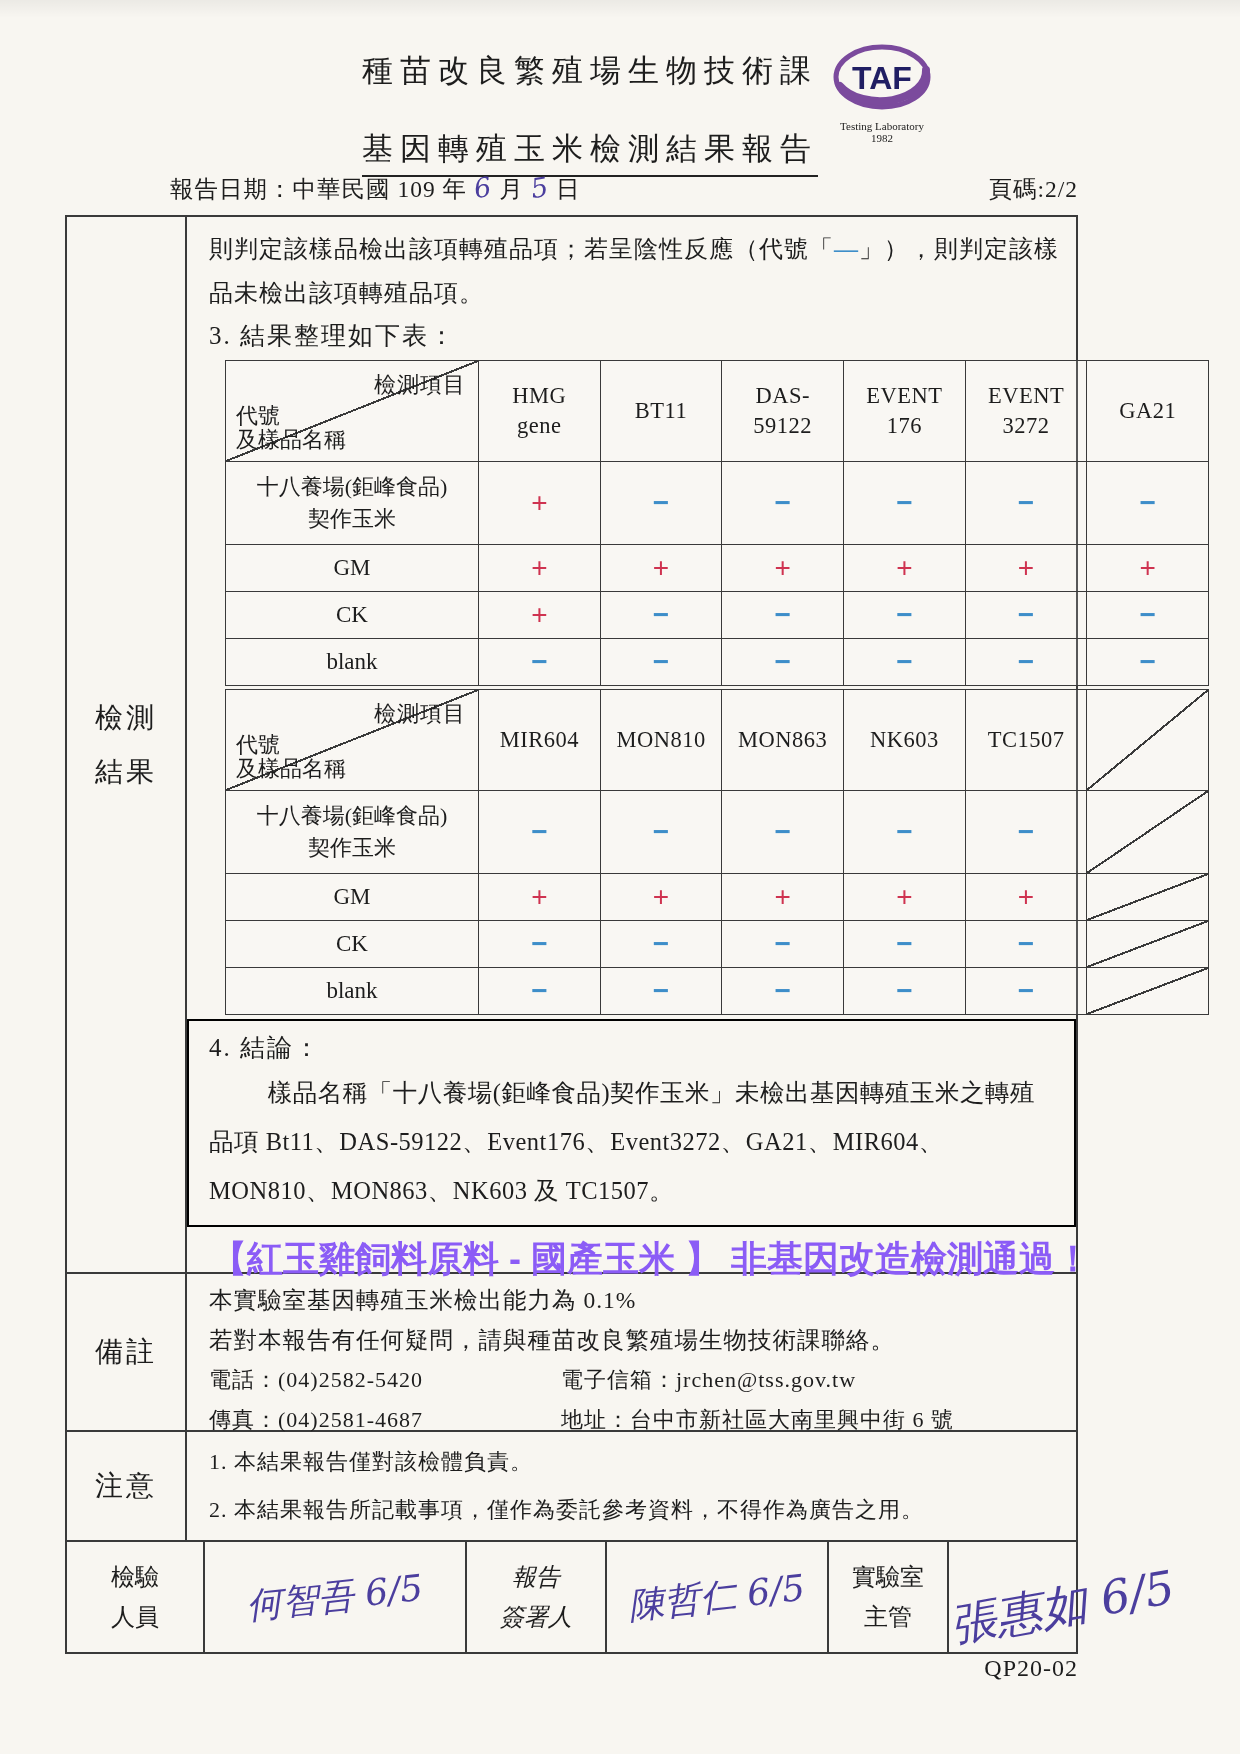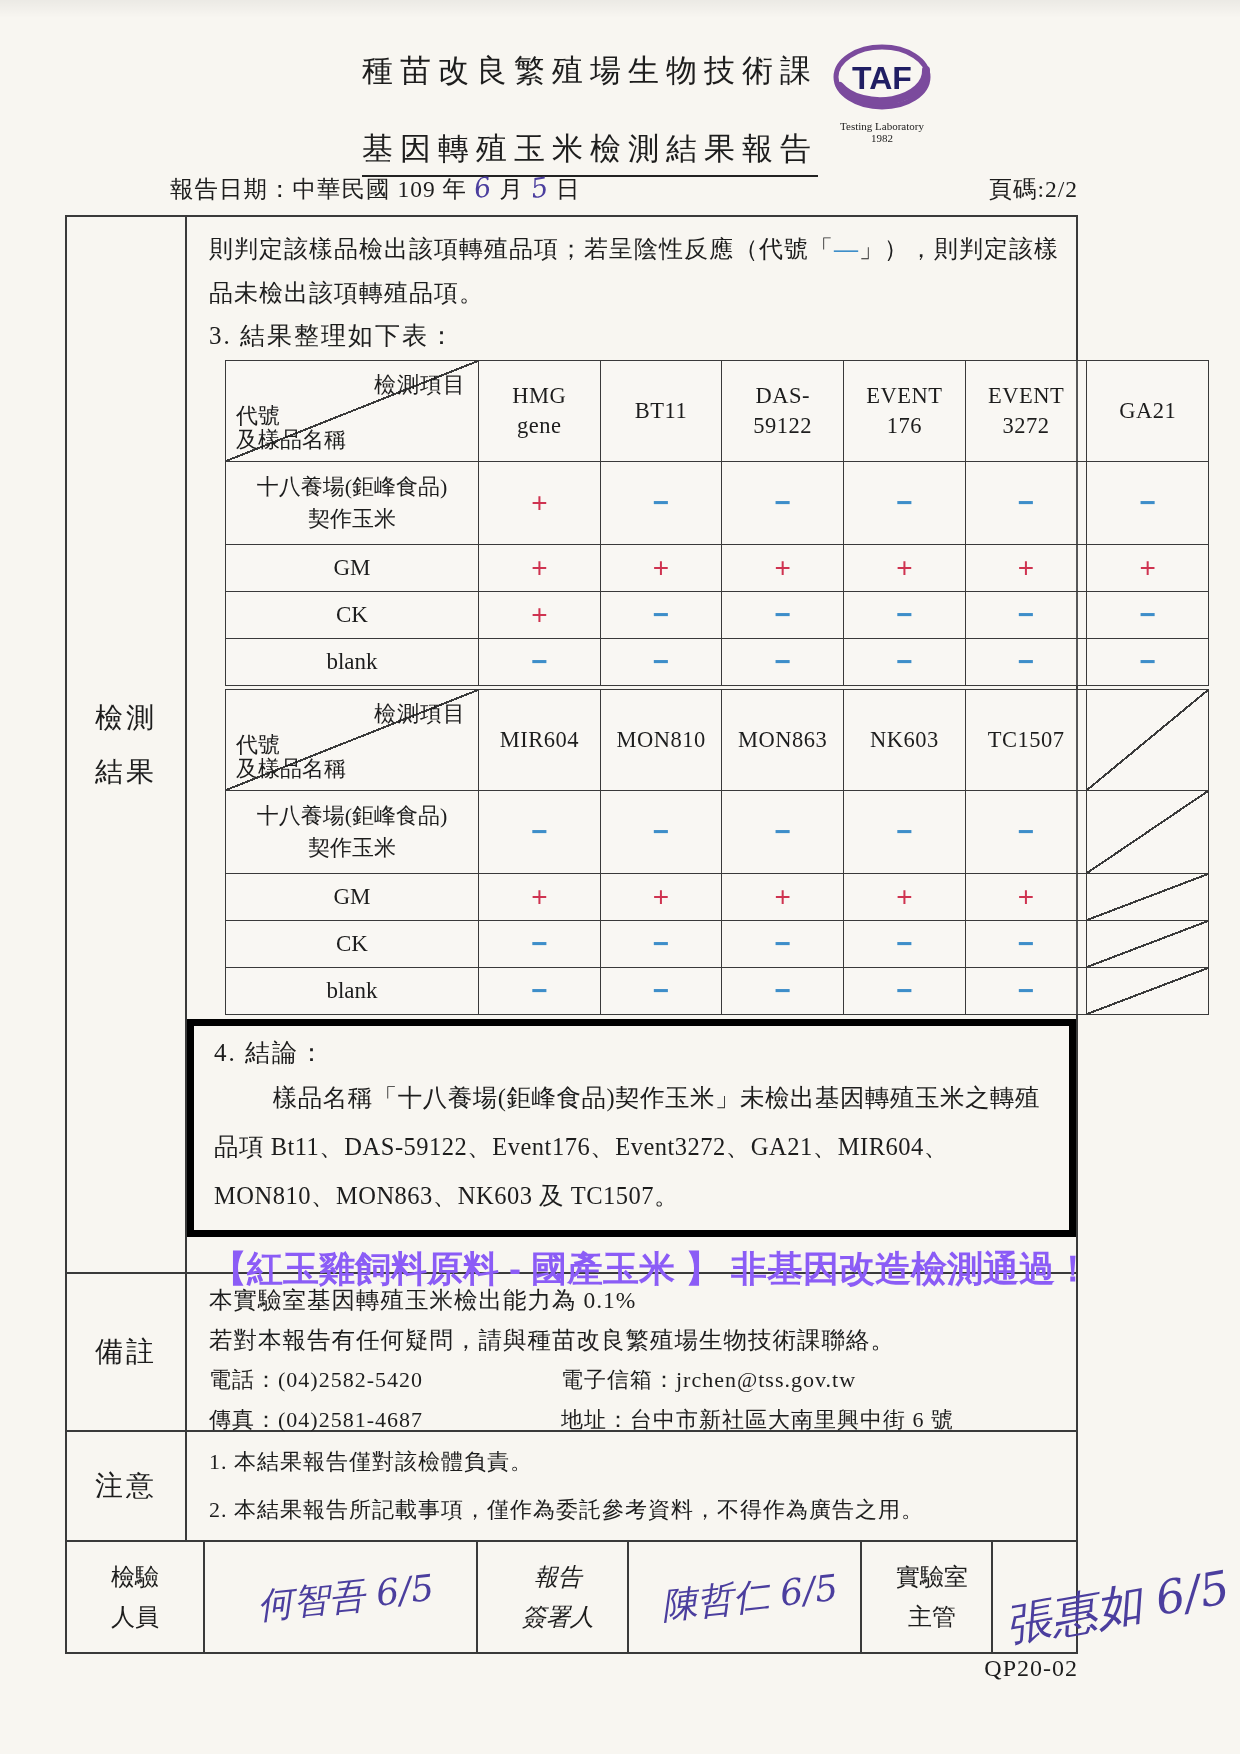--- a/index.html
+++ b/index.html
@@ -64,37 +64,37 @@
   .minus{color:#3e8ec9;font-weight:bold;}
   .diag{background:linear-gradient(to bottom right,transparent calc(50% - 1px),
          #3a3a3a calc(50% - 1px),#3a3a3a calc(50% + 1px),transparent calc(50% + 1px));}
   .diag-cell{position:relative;background:linear-gradient(to bottom right,transparent calc(50% - 1px),
          #3a3a3a calc(50% - 1px),#3a3a3a calc(50% + 1px),transparent calc(50% + 1px));}
   .dg-top{position:absolute;top:9px;right:12px;font-size:22px;letter-spacing:1px;}
   .dg-l1{position:absolute;left:10px;top:40px;font-size:22px;}
   .dg-l2{position:absolute;left:10px;bottom:6px;font-size:22px;}
 
   
-  .conclusion-box{margin:4px -10px 0 -22px;border:7px solid #000000;padding:8px 18px 10px 20px;box-sizing:border-box;}
+  .conclusion-box{margin:4px -10px 0 -22px;border:2px solid #000000;padding:8px 18px 10px 20px;box-sizing:border-box;}
   .h4{font-size:25px;letter-spacing:2px;margin:2px 0 4px 0;}
   .concl-body{font-size:24.5px;line-height:49px;text-indent:2.4em;letter-spacing:.5px;margin:0;}
 
   .banner{margin:8px 0 0 2px;font-family:"Liberation Sans",sans-serif;font-weight:bold;
           font-size:36px;color:#8b5cf6;letter-spacing:0;white-space:nowrap;}
 
   
   .rem-line{font-size:23.5px;line-height:40px;letter-spacing:1px;}
   .rem-contact{display:flex;font-size:22px;line-height:40px;letter-spacing:1px;}
   .rem-contact .c-left{width:352px;min-width:352px;}
 
   
   .not-line{font-size:22px;line-height:48px;letter-spacing:1px;}
 
   
-  .sig-row{display:flex;height:100%;gap:11px;}
+  .sig-row{display:flex;height:100%;}
   .sig-lab{display:flex;flex-direction:column;align-items:center;justify-content:center;
            font-size:24px;line-height:40px;border-right:2px solid #3a3a3a;box-sizing:border-box;}
   .sig-cell{display:flex;align-items:center;justify-content:center;border-right:2px solid #3a3a3a;
             box-sizing:border-box;overflow:visible;position:relative;}
   .sig-cell:last-child{border-right:none;}
   .w-lab1{width:138px;} .w-sig1{width:262px;} .w-lab2{width:140px;font-style:italic;}
   .w-sig2{width:222px;} .w-lab3{width:120px;} .w-sig3{flex:1;}
   .sign{font-style:italic;color:#4b3e9e;font-size:36px;transform:rotate(-6deg);
         font-family:"DejaVu Serif",serif;white-space:nowrap;}
   .sign-big{font-size:46px;transform:rotate(-10deg);position:relative;top:10px;}

